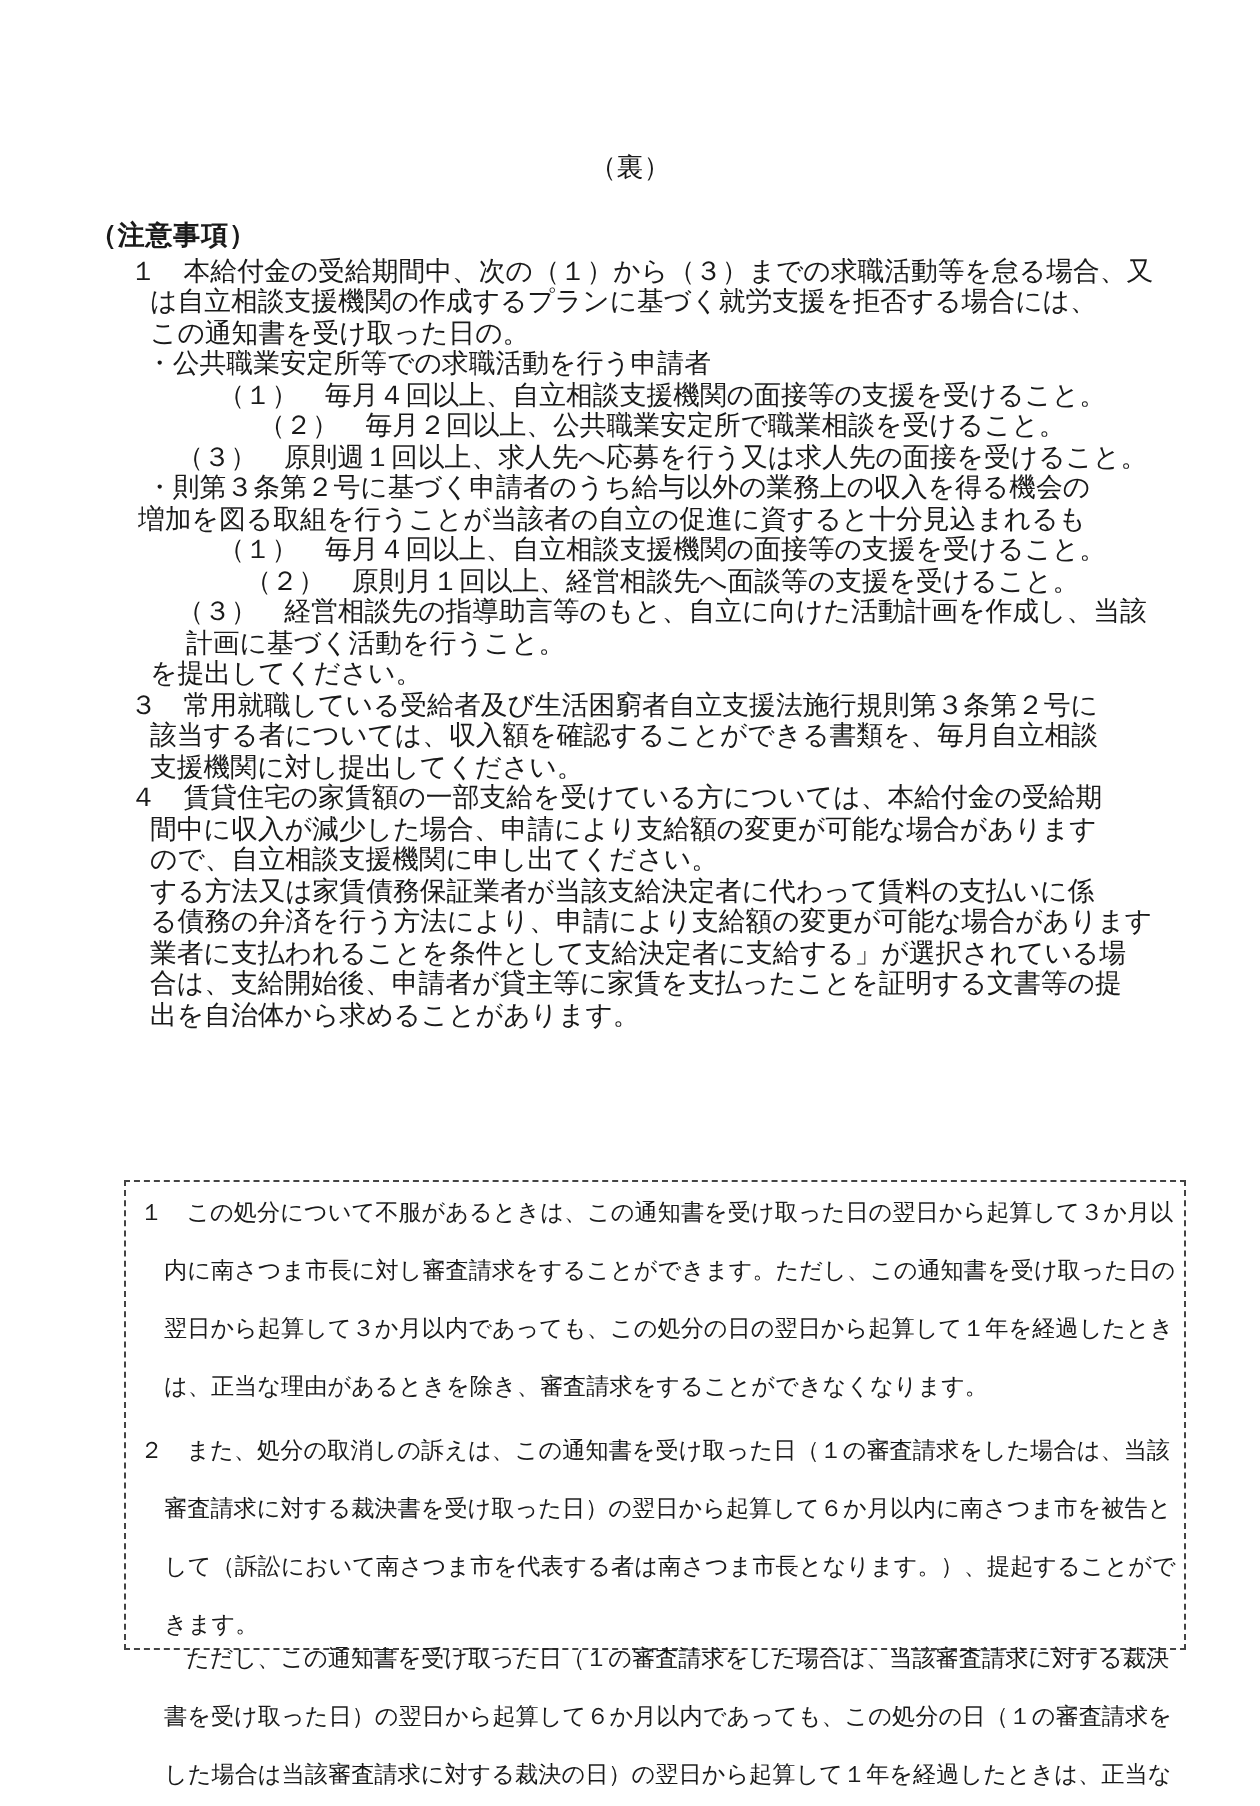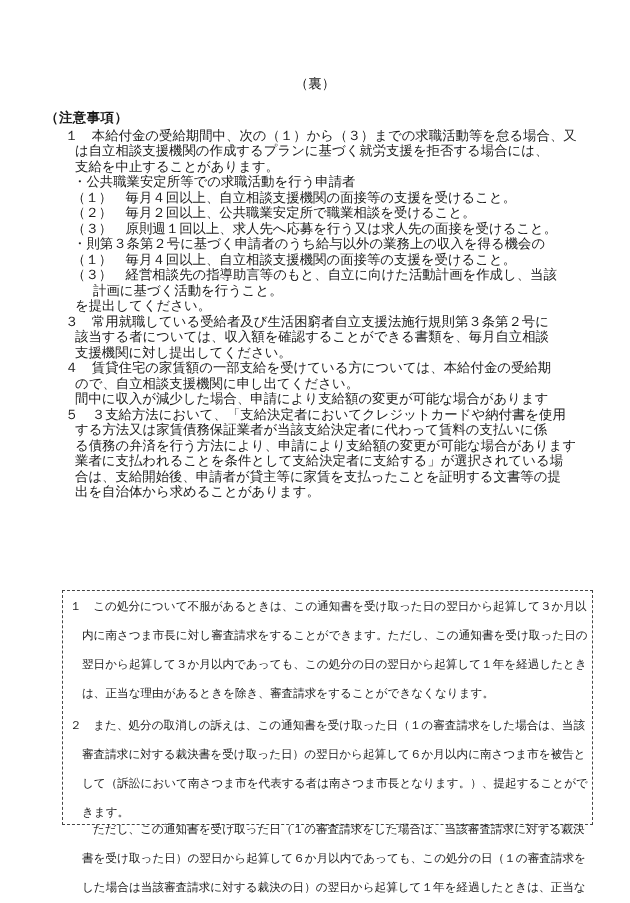--- a/index.html
+++ b/index.html
@@ -41,21 +41,21 @@
     letter-spacing: 0.5px;
   }
   .ln {
     white-space: nowrap;
   }
   
   .in-a  { padding-left: 20px; } 
   .in-b  { padding-left: 30px; } 
   .in-bu { padding-left: 28px; } 
   .in-bw { padding-left: 24px; } 
-  .in-p  { padding-left: 27px; } 
+  .in-p  { padding-left: 27px; text-align: center; } 
   .in-c  { padding-left: 48px; } 
   .appeal-box {
     position: absolute;
     top: 590px;
     left: 62px;
     width: 531px;
     height: 235px;
     box-sizing: border-box;
     border: 1px dashed #444444;
     padding: 7px 8px 7px 7px;
@@ -73,37 +73,38 @@
 <body>
 
 <div class="page">
 
   <div class="side-label">（裏）</div>
 
   <div class="notes">
     <div class="heading">（注意事項）</div>
     <div class="ln in-a">１　本給付金の受給期間中、次の（１）から（３）までの求職活動等を怠る場合、又</div>
     <div class="ln in-b">は自立相談支援機関の作成するプランに基づく就労支援を拒否する場合には、</div>
-    <div class="ln in-b">支給を中止することがあります。</div>
+    <div class="ln in-b">この通知書を受け取った日の。</div>
     <div class="ln in-bu">・公共職業安定所等での求職活動を行う申請者</div>
     <div class="ln in-p">（１）　毎月４回以上、自立相談支援機関の面接等の支援を受けること。</div>
     <div class="ln in-p">（２）　毎月２回以上、公共職業安定所で職業相談を受けること。</div>
     <div class="ln in-p">（３）　原則週１回以上、求人先へ応募を行う又は求人先の面接を受けること。</div>
     <div class="ln in-bu">・則第３条第２号に基づく申請者のうち給与以外の業務上の収入を得る機会の</div>
+    <div class="ln in-bw">増加を図る取組を行うことが当該者の自立の促進に資すると十分見込まれるも</div>
     <div class="ln in-p">（１）　毎月４回以上、自立相談支援機関の面接等の支援を受けること。</div>
+    <div class="ln in-p">（２）　原則月１回以上、経営相談先へ面談等の支援を受けること。</div>
     <div class="ln in-p">（３）　経営相談先の指導助言等のもと、自立に向けた活動計画を作成し、当該</div>
     <div class="ln in-c">計画に基づく活動を行うこと。</div>
     <div class="ln in-b">を提出してください。</div>
     <div class="ln in-a">３　常用就職している受給者及び生活困窮者自立支援法施行規則第３条第２号に</div>
     <div class="ln in-b">該当する者については、収入額を確認することができる書類を、毎月自立相談</div>
     <div class="ln in-b">支援機関に対し提出してください。</div>
     <div class="ln in-a">４　賃貸住宅の家賃額の一部支給を受けている方については、本給付金の受給期</div>
+    <div class="ln in-b">間中に収入が減少した場合、申請により支給額の変更が可能な場合があります</div>
     <div class="ln in-b">ので、自立相談支援機関に申し出てください。</div>
-    <div class="ln in-b">間中に収入が減少した場合、申請により支給額の変更が可能な場合があります</div>
-    <div class="ln in-a">５　３支給方法において、「支給決定者においてクレジットカードや納付書を使用</div>
     <div class="ln in-b">する方法又は家賃債務保証業者が当該支給決定者に代わって賃料の支払いに係</div>
     <div class="ln in-b">る債務の弁済を行う方法により、申請により支給額の変更が可能な場合があります</div>
     <div class="ln in-b">業者に支払われることを条件として支給決定者に支給する」が選択されている場</div>
     <div class="ln in-b">合は、支給開始後、申請者が貸主等に家賃を支払ったことを証明する文書等の提</div>
     <div class="ln in-b">出を自治体から求めることがあります。</div>
   </div>
 
   <div class="appeal-box">
     <div>
       <div class="ln bx0">１　この処分について不服があるときは、この通知書を受け取った日の翌日から起算して３か月以</div>

